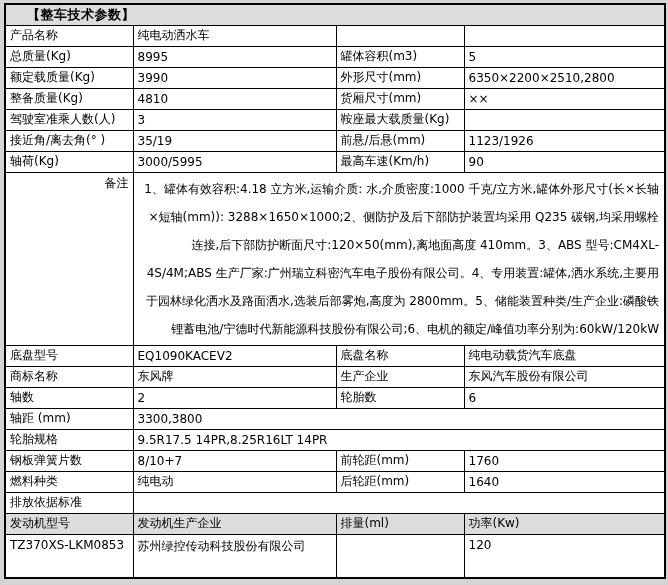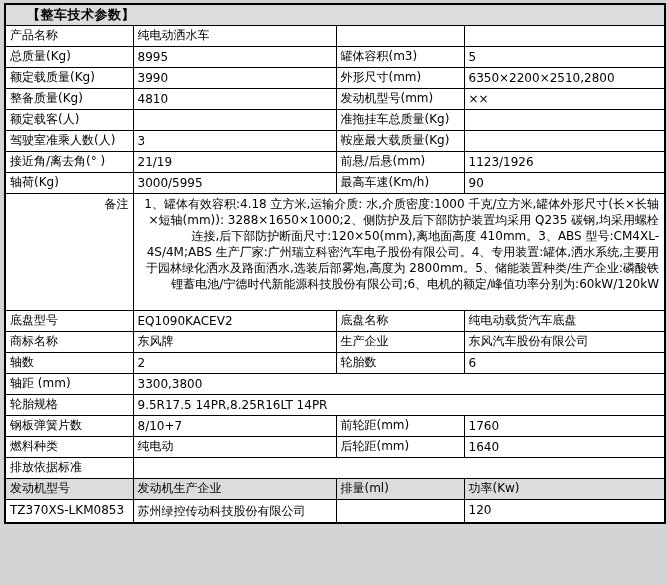--- a/index.html
+++ b/index.html
@@ -22,23 +22,23 @@
     overflow:hidden;white-space:nowrap;vertical-align:middle;
   }
   tr.section td{
     background:var(--section-bg);font-weight:bold;font-size:13px;
     letter-spacing:0.5px;
     padding-left:21px;
   }
   tr.hdr td{background:var(--section-bg);}
   tr.remarks td{vertical-align:top;padding-top:2px;text-align:right;}
   td.remarks-cell{
-    white-space:normal;line-height:16px;padding:18px 5px;height:auto;
+    white-space:normal;line-height:28px;padding:2px 5px;height:auto;
   }
-  tr.engine-last td{height:24px;vertical-align:top;padding-top:3px;}
+  tr.engine-last td{height:44px;vertical-align:top;padding-top:3px;}
 </style>
 </head>
 <body>
 
 <div class="wrap">
 <table>
   <colgroup>
     <col style="width:128px">
         <col style="width:203px">
         <col style="width:128px">
@@ -62,38 +62,32 @@
     </tr>
     <tr>
       <td>额定载质量(Kg)</td>
       <td>3990</td>
       <td>外形尺寸(mm)</td>
       <td>6350×2200×2510,2800</td>
     </tr>
     <tr>
       <td>整备质量(Kg)</td>
       <td>4810</td>
-      <td>发动机型号(mm)</td>
+      <td>货厢尺寸(mm)</td>
       <td>××</td>
-    </tr>
-    <tr>
-      <td>额定载客(人)</td>
-      <td></td>
-      <td>准拖挂车总质量(Kg)</td>
-      <td></td>
     </tr>
     <tr>
       <td>驾驶室准乘人数(人)</td>
       <td>3</td>
       <td>鞍座最大载质量(Kg)</td>
       <td></td>
     </tr>
     <tr>
       <td>接近角/离去角(° )</td>
-      <td>21/19</td>
+      <td>35/19</td>
       <td>前悬/后悬(mm)</td>
       <td>1123/1926</td>
     </tr>
     <tr>
       <td>轴荷(Kg)</td>
       <td>3000/5995</td>
       <td>最高车速(Km/h)</td>
       <td>90</td>
     </tr>
     <tr class="remarks">

